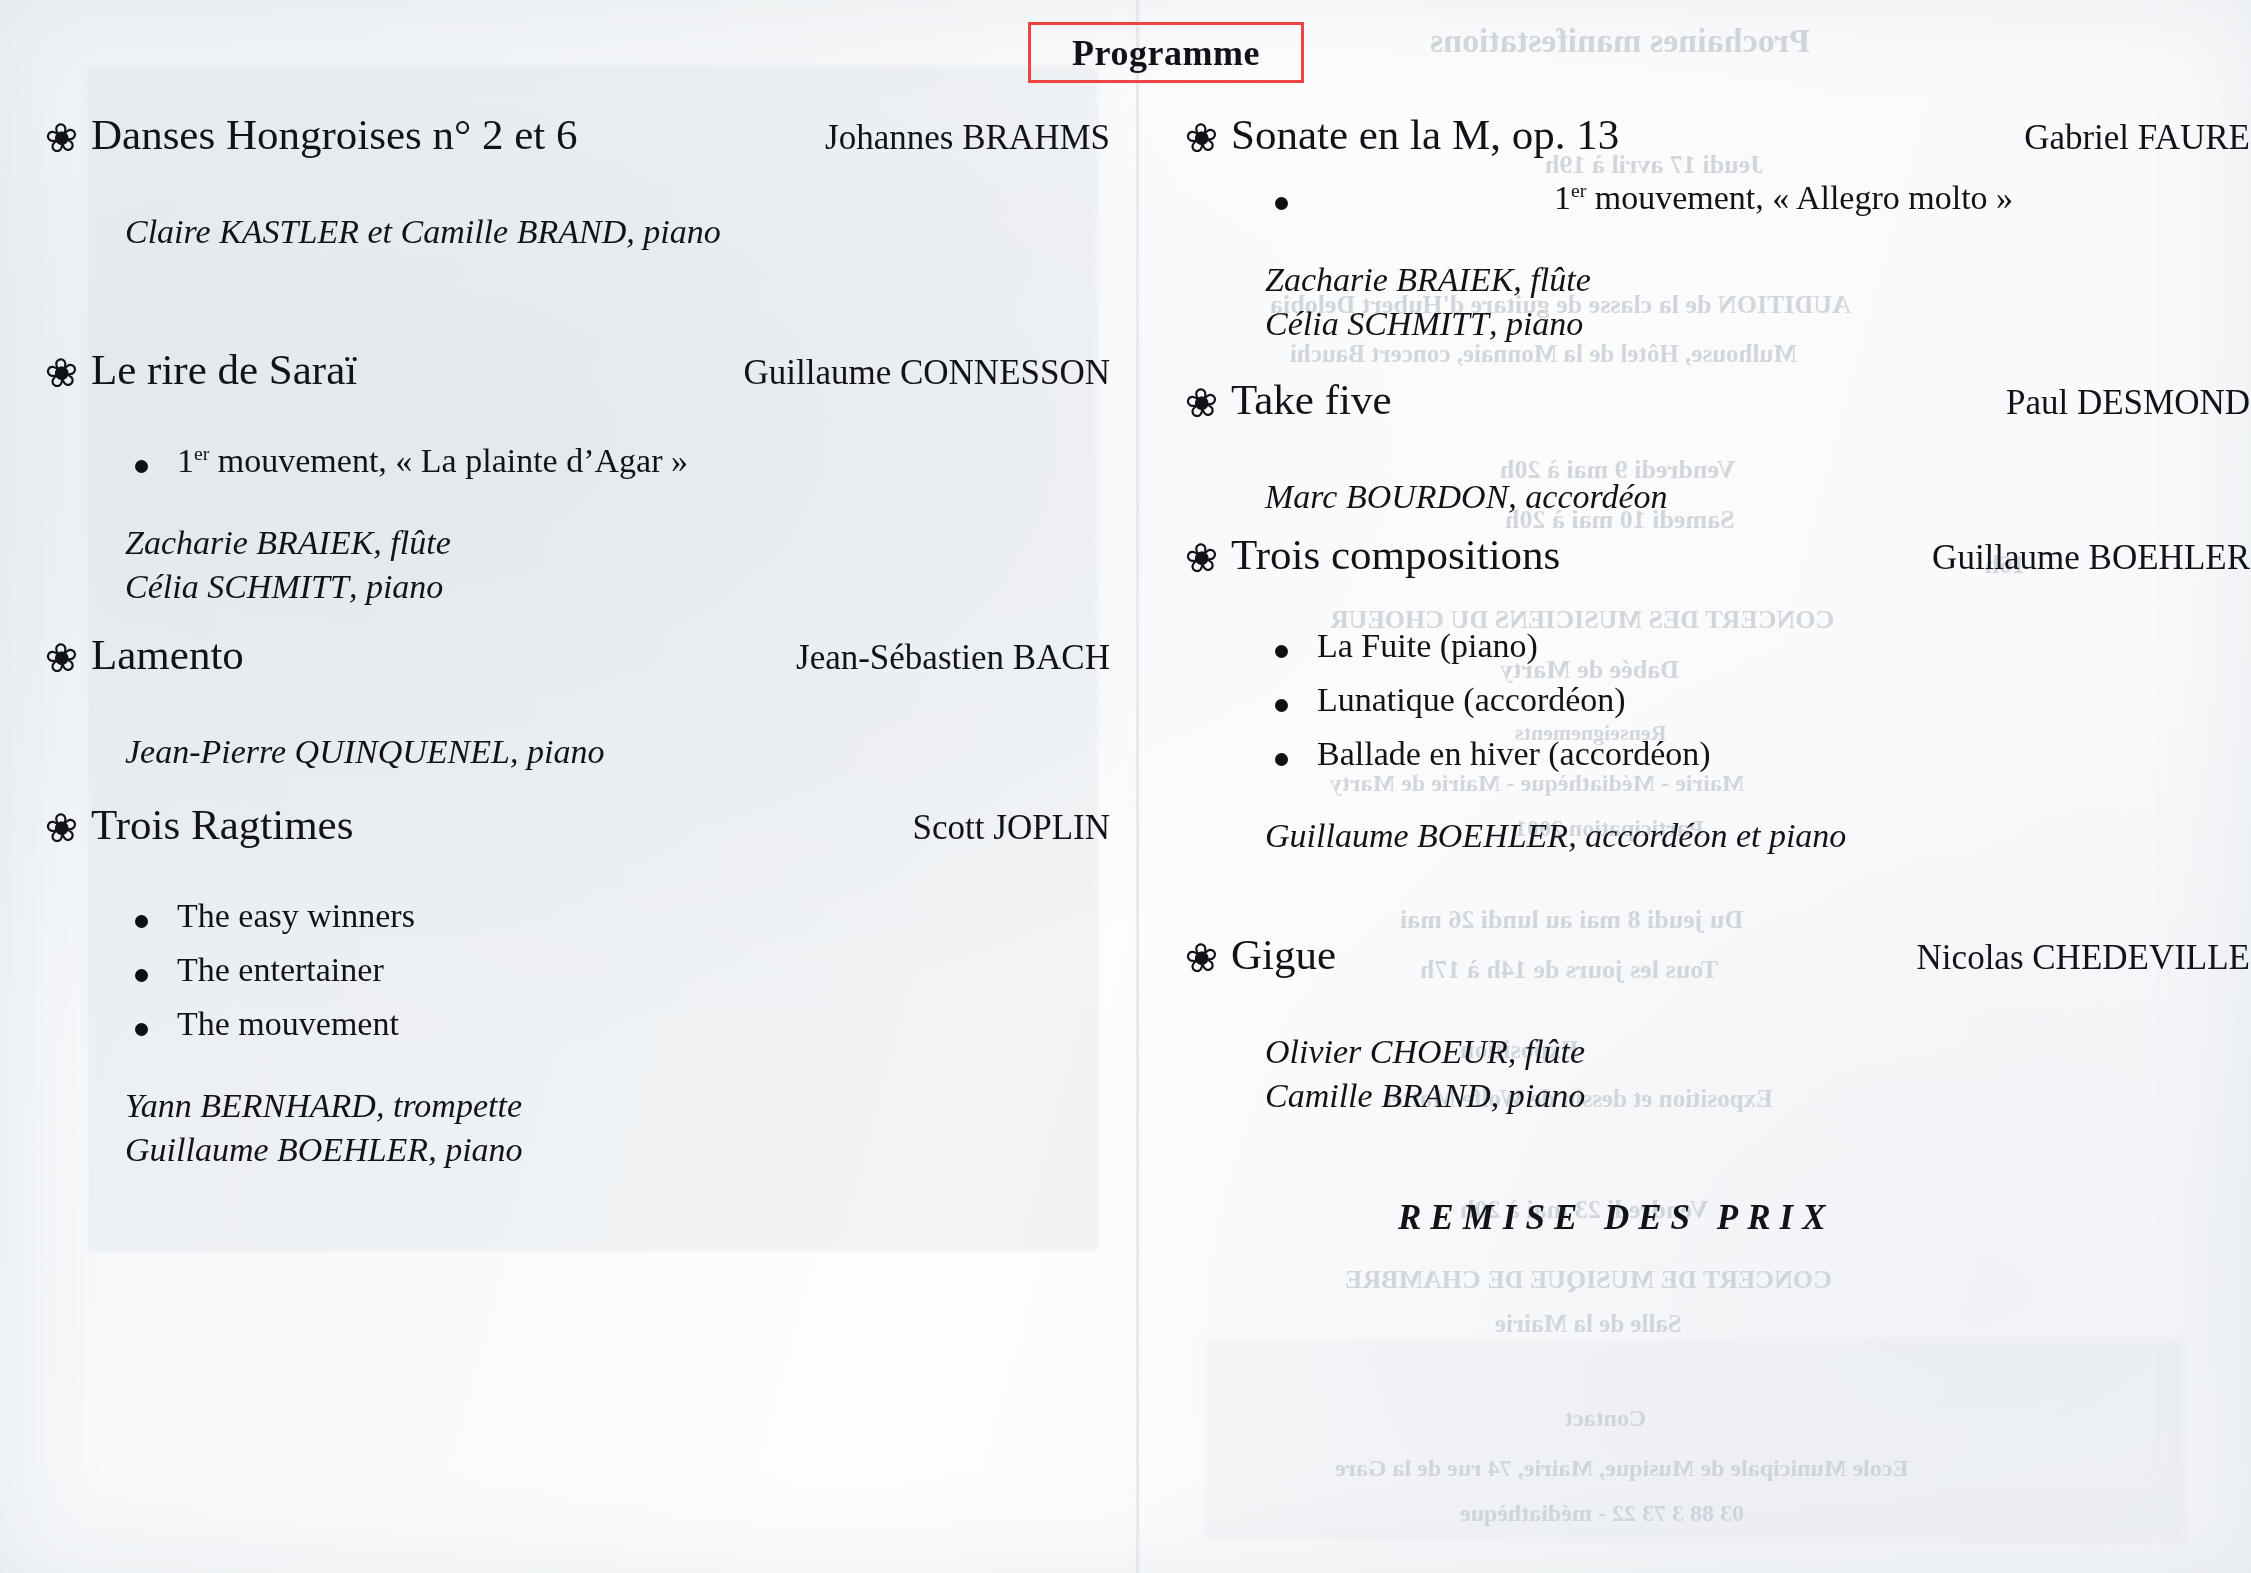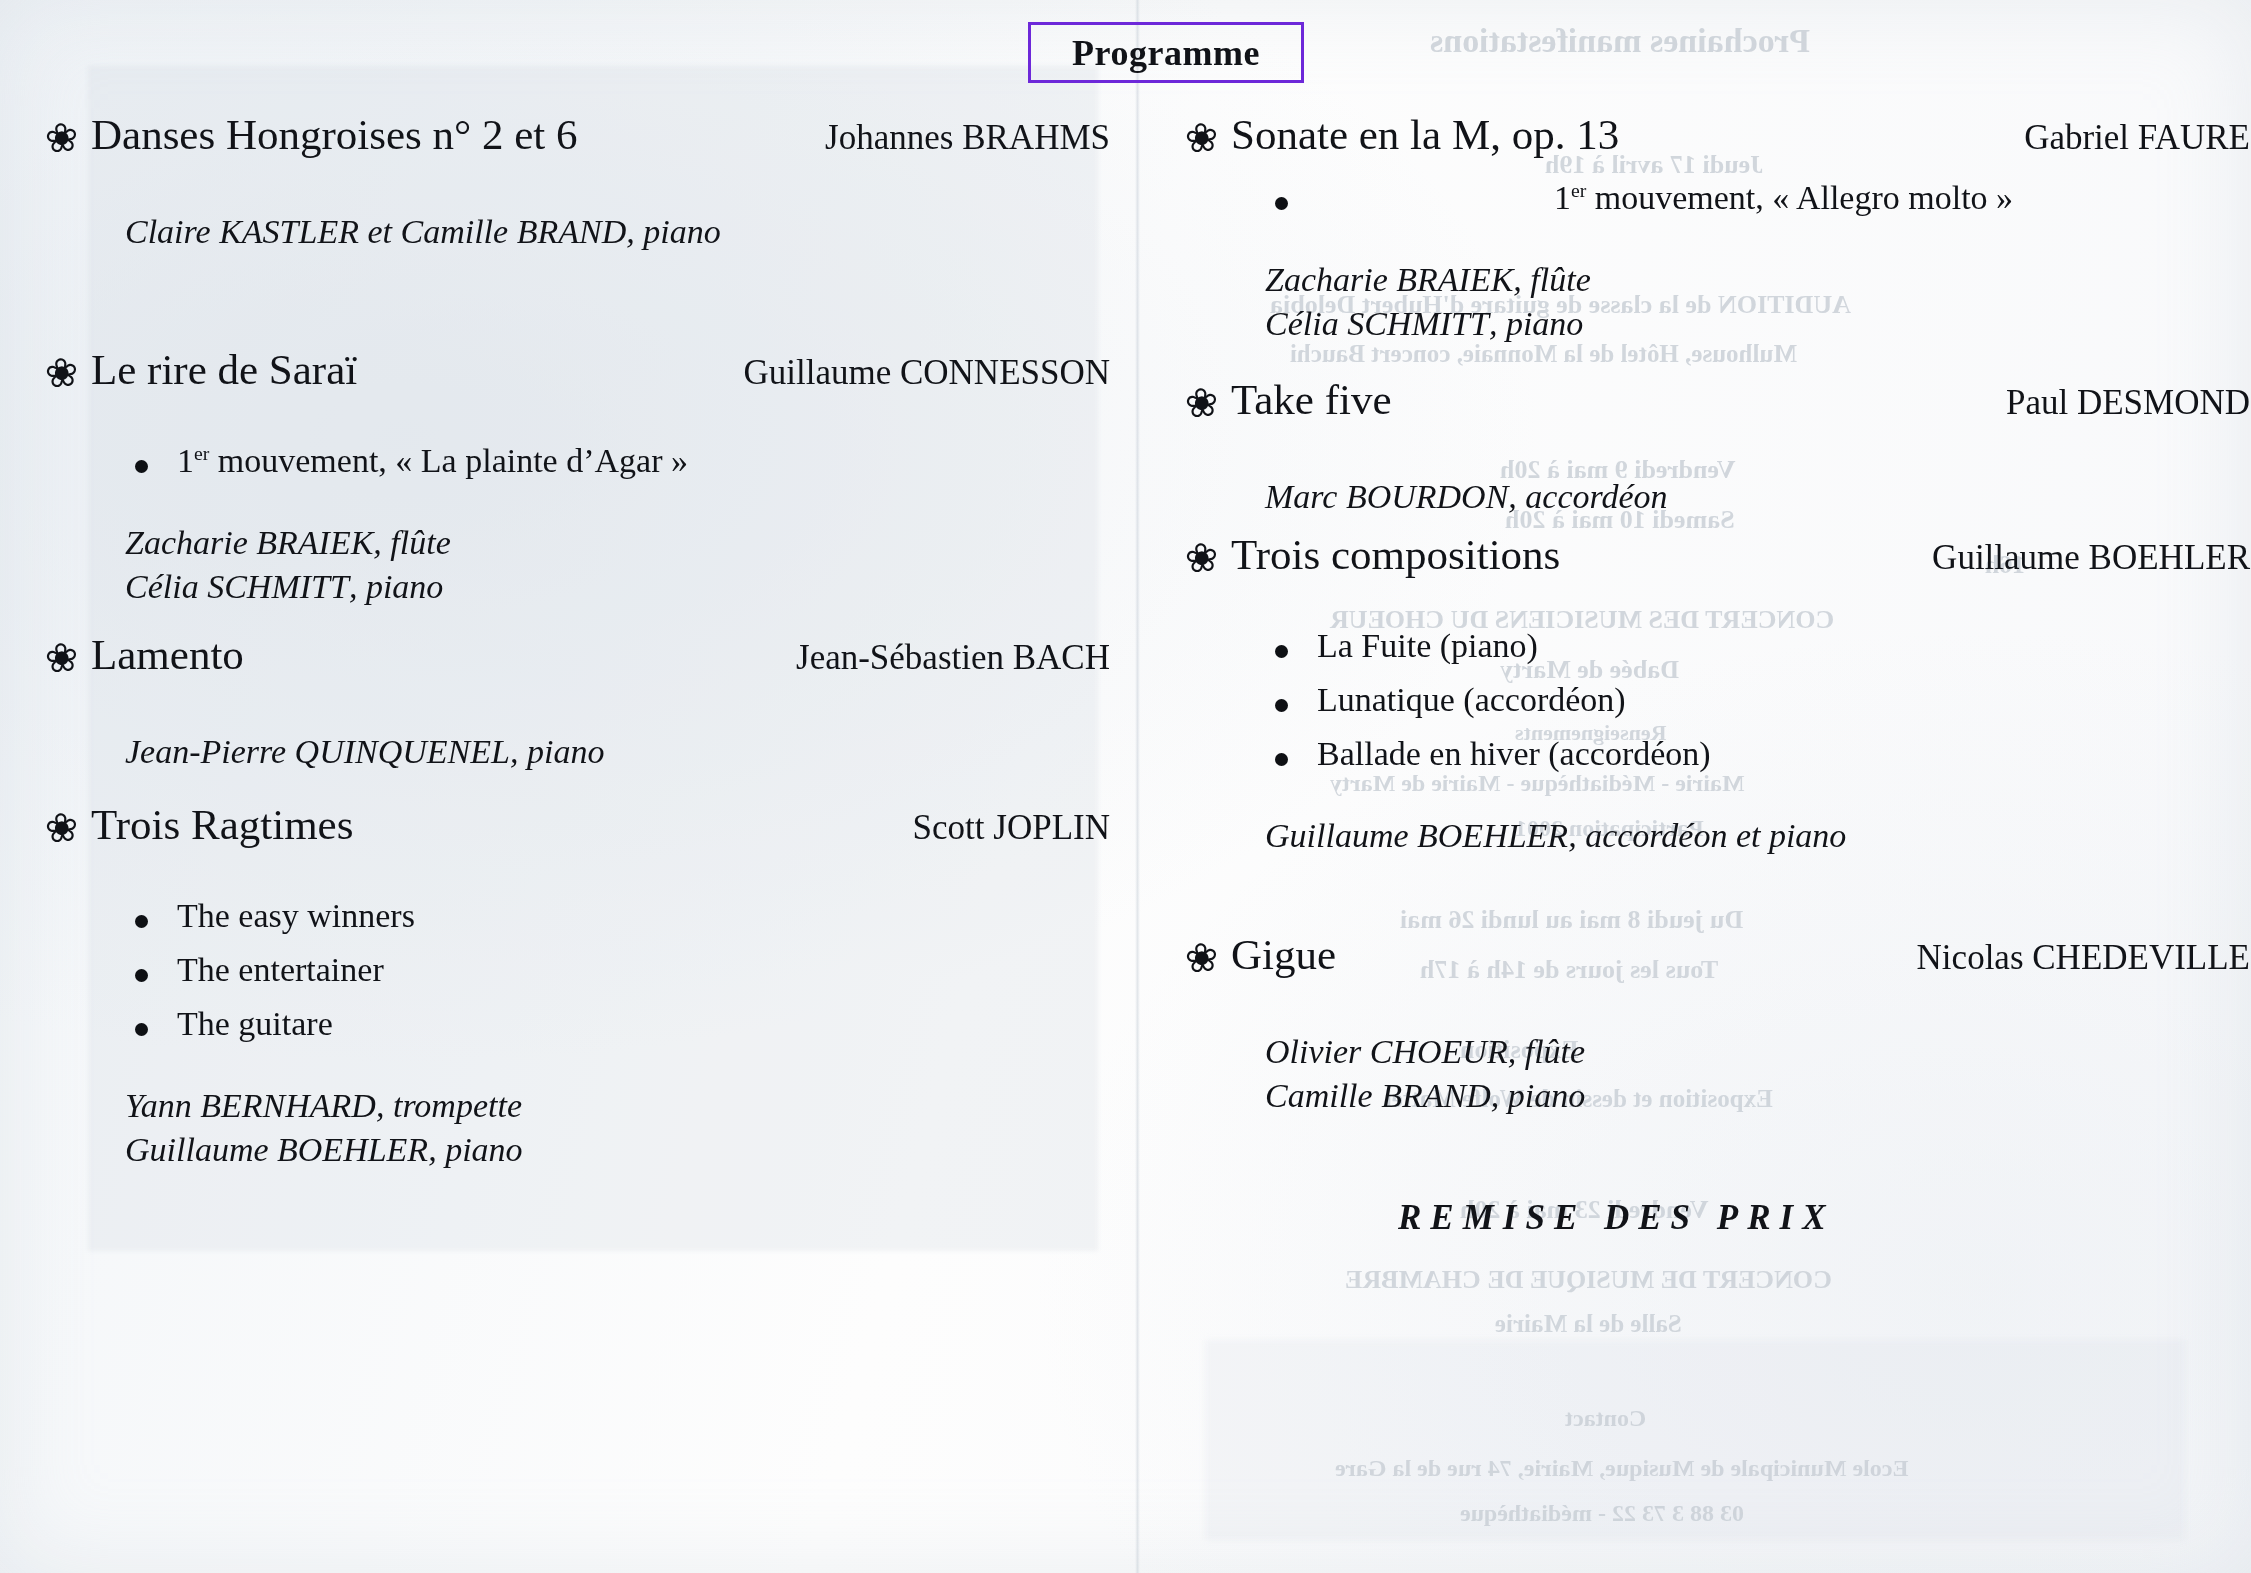--- a/index.html
+++ b/index.html
@@ -71,21 +71,21 @@
     opacity: 0.82;
   }
 
   
   .title-box {
     position: absolute;
     left: 1028px;
     top: 22px;
     width: 270px;
     height: 55px;
-    border: 3px solid #6d28d9;
+    border: 3px solid #ef4444;
     display: flex;
     align-items: center;
     justify-content: center;
   }
   .title-box span {
     font-size: 36px;
     font-weight: bold;
     letter-spacing: 0.5px;
   }
 
@@ -250,21 +250,21 @@
       </div>
       <div class="entry" style="top: 800px;">
         <div class="entry-head">
           <span class="note-glyph">❀</span>
           <span class="piece-title">Trois Ragtimes</span>
           <span class="composer">Scott <span class="sc">JOPLIN</span></span>
         </div>
         <ul class="movements" style="margin-top: 48px; margin-left: 78px;">
           <li>The easy winners</li>
           <li>The entertainer</li>
-          <li>The guitare</li>
+          <li>The mouvement</li>
         </ul>
         <div class="performers" style="margin-top: 44px; margin-left: 80px;">
           <div>Yann <span class="sc">BERNHARD</span>, trompette</div>
           <div>Guillaume <span class="sc">BOEHLER</span>, piano</div>
         </div>
       </div>
     </div>
   <div class="col col-right" id="col-right">
       <div class="entry" style="top: 110px;">
         <div class="entry-head">

